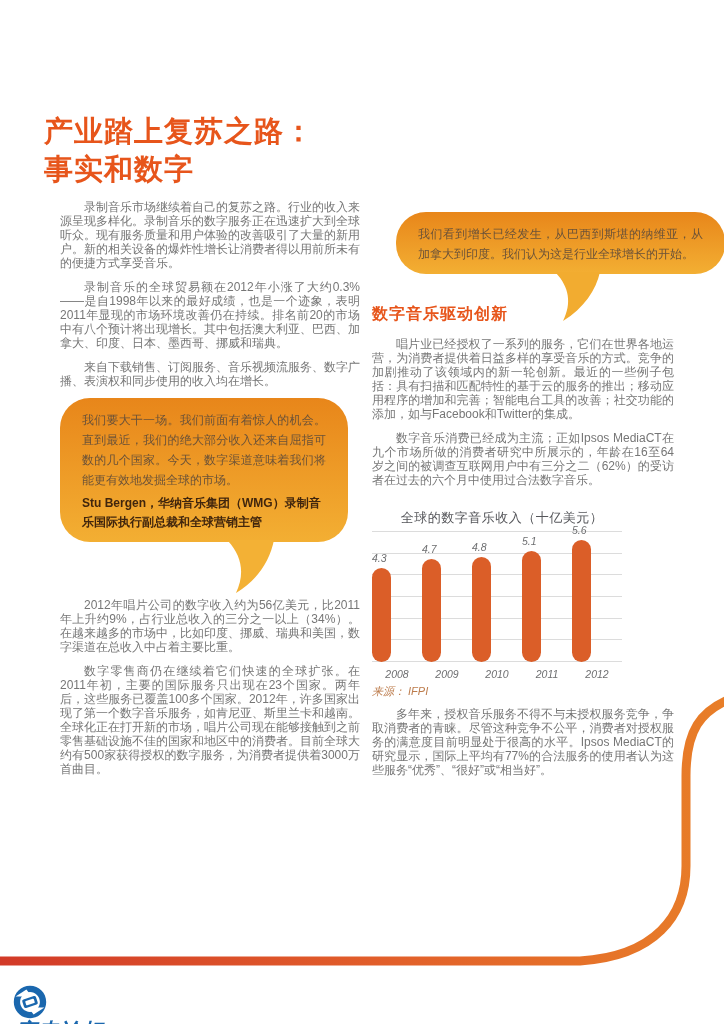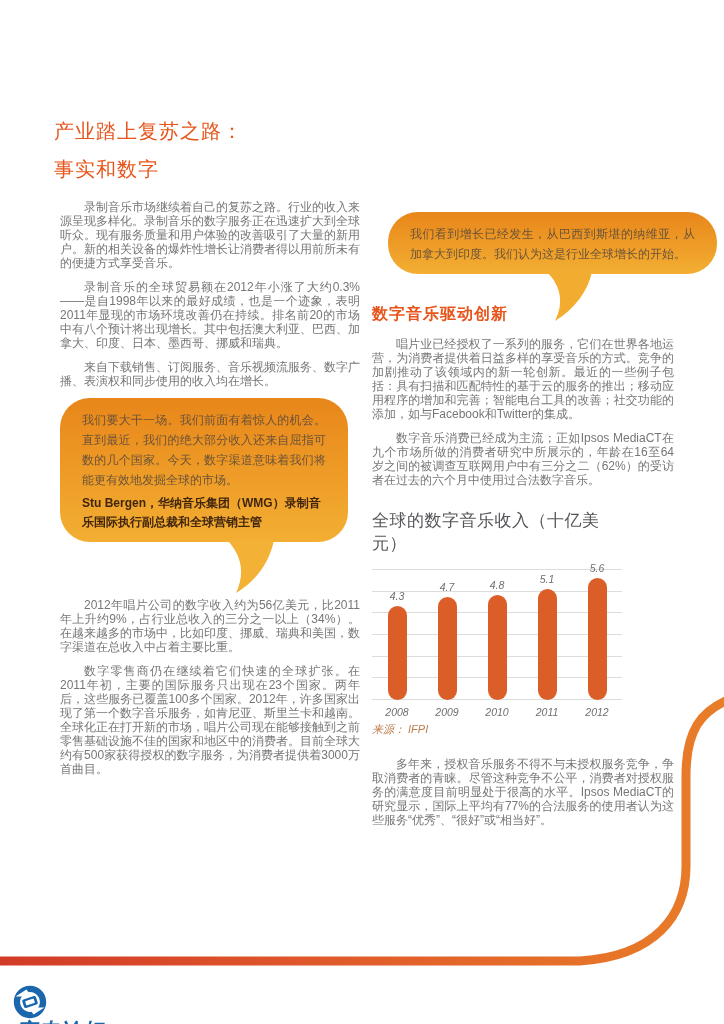--- a/index.html
+++ b/index.html
@@ -5,22 +5,22 @@
   * { margin:0; padding:0; box-sizing:border-box; }
   html,body { width:724px; height:1024px; }
   body {
     position:relative;
     width:724px; height:1024px;
     background:#ffffff;
     font-family:"Liberation Sans","DejaVu Sans",sans-serif;
     overflow:hidden;
   }
   .page-title {
-    position:absolute; left:54px; top:112px;
-    font-size:20px; line-height:38px; font-weight:normal;
+    position:absolute; left:44px; top:112px;
+    font-size:29px; line-height:38px; font-weight:bold;
     color:#E7551B; letter-spacing:1px;
   }
   .col-left  { position:absolute; left:60px;  top:200px; width:300px; }
   .col-right { position:absolute; left:372px; top:212px; width:302px; }
   p.body-text {
     font-size:12px; line-height:14px; color:#767676;
     text-align:justify; text-indent:2em; margin-bottom:10px;
   }
   
   .bubble {
@@ -30,39 +30,39 @@
     background:linear-gradient(to bottom,#E8861A 0%,#F3AF33 100%);
   }
   .bubble .quote {
     font-size:12px; line-height:20px; color:#6B5238; text-align:justify;
   }
   .bubble .attr {
     margin-top:4px; font-size:12px; line-height:19px;
     font-weight:bold; color:#41260D;
   }
   .bubble-tail { position:absolute; pointer-events:none; }
-  .bubble-right { width:329px; margin-left:16px; }
+  .bubble-right { width:329px; margin-left:24px; }
   .bubble-left  { width:288px; margin-top:8px; }
   
   .section-heading {
     margin-top:30px; font-size:16px; font-weight:bold; color:#E7551B;
     letter-spacing:1px; margin-bottom:12px;
   }
   
   .chart { margin-top:22px; width:260px; }
-  .chart-title { font-size:17px; color:#55565A; margin-bottom:14px; letter-spacing:0.5px; }
+  .chart-title { font-size:13px; color:#55565A; margin-bottom:4px; letter-spacing:0.5px;text-align:center; }
   .chart-plot {
     position:relative; width:250px; height:131px;
     background-image:repeating-linear-gradient(to top,#DCDCDC 0px,#DCDCDC 1px,transparent 1px,transparent 21.66px);
   }
   .chart-bars {
     position:absolute; left:0; bottom:0; width:250px; height:160px;
     display:flex; align-items:flex-end;
   }
-  .bar-col { width:50px; display:flex; flex-direction:column; align-items:center; justify-content:flex-end; }
+  .bar-col { width:50px; display:flex; flex-direction:column; align-items:flex-start; justify-content:flex-end; }
   .bar-value { font-size:10.5px; font-style:italic; color:#6E6F71; margin-bottom:4px; }
   .bar { width:19px; border-radius:10px; background:#DB5E28; }
   .chart-xlabels { width:250px; display:flex; margin-top:6px; }
   .x-label { width:50px; text-align:center; font-size:10.5px; font-style:italic; color:#6E6F71; }
   .chart-source { margin-top:4px; font-size:11px; font-style:italic; color:#BC7B4B; }
   
   .swoosh { position:absolute; left:0; top:0; width:724px; height:1024px; pointer-events:none; }
   .logo { position:absolute; left:12px; top:984px; display:flex; align-items:flex-start;flex-direction:column; }
   .logo-text { margin-left:4px; color:#1A67AE; }
   .logo-name { font-size:21px; font-weight:bold; font-style:italic; letter-spacing:1px; line-height:22px; }
@@ -148,21 +148,21 @@
     <div class="chart-xlabels">
         <div class="x-label">2008</div>
         <div class="x-label">2009</div>
         <div class="x-label">2010</div>
         <div class="x-label">2011</div>
         <div class="x-label">2012</div>
       </div>
     <div class="chart-source">来源： IFPI</div>
   </div>
 
-  <p class="body-text" style="margin-top:20px;">多年来，授权音乐服务不得不与未授权服务竞争，争取消费者的青睐。尽管这种竞争不公平，消费者对授权服务的满意度目前明显处于很高的水平。Ipsos MediaCT的研究显示，国际上平均有77%的合法服务的使用者认为这些服务“优秀”、“很好”或“相当好”。</p>
+  <p class="body-text" style="margin-top:8px;">多年来，授权音乐服务不得不与未授权服务竞争，争取消费者的青睐。尽管这种竞争不公平，消费者对授权服务的满意度目前明显处于很高的水平。Ipsos MediaCT的研究显示，国际上平均有77%的合法服务的使用者认为这些服务“优秀”、“很好”或“相当好”。</p>
 </div>
 
 <div class="logo">
   <svg width="36" height="36" viewBox="0 0 40 40">
     <path d="M20 2 C10 2 2 10 2 20 C2 30 10 38 20 38 C30 38 38 30 38 20 C38 10 30 2 20 2 Z
              M20 9 C26 9 31 14 31 20 C31 26 26 31 20 31 C14 31 9 26 9 20 C9 14 14 9 20 9 Z" fill="#1A67AE" fill-rule="evenodd"></path>
     <path d="M4 14 L16 6 L22 14 Z" fill="#ffffff"></path>
     <path d="M36 26 L24 34 L18 26 Z" fill="#ffffff"></path>
     <rect x="12" y="15" width="16" height="10" rx="2" fill="#1A67AE" transform="rotate(-18 20 20)"></rect>
     <rect x="15" y="17.5" width="10" height="5" rx="1" fill="#ffffff" transform="rotate(-18 20 20)"></rect>

